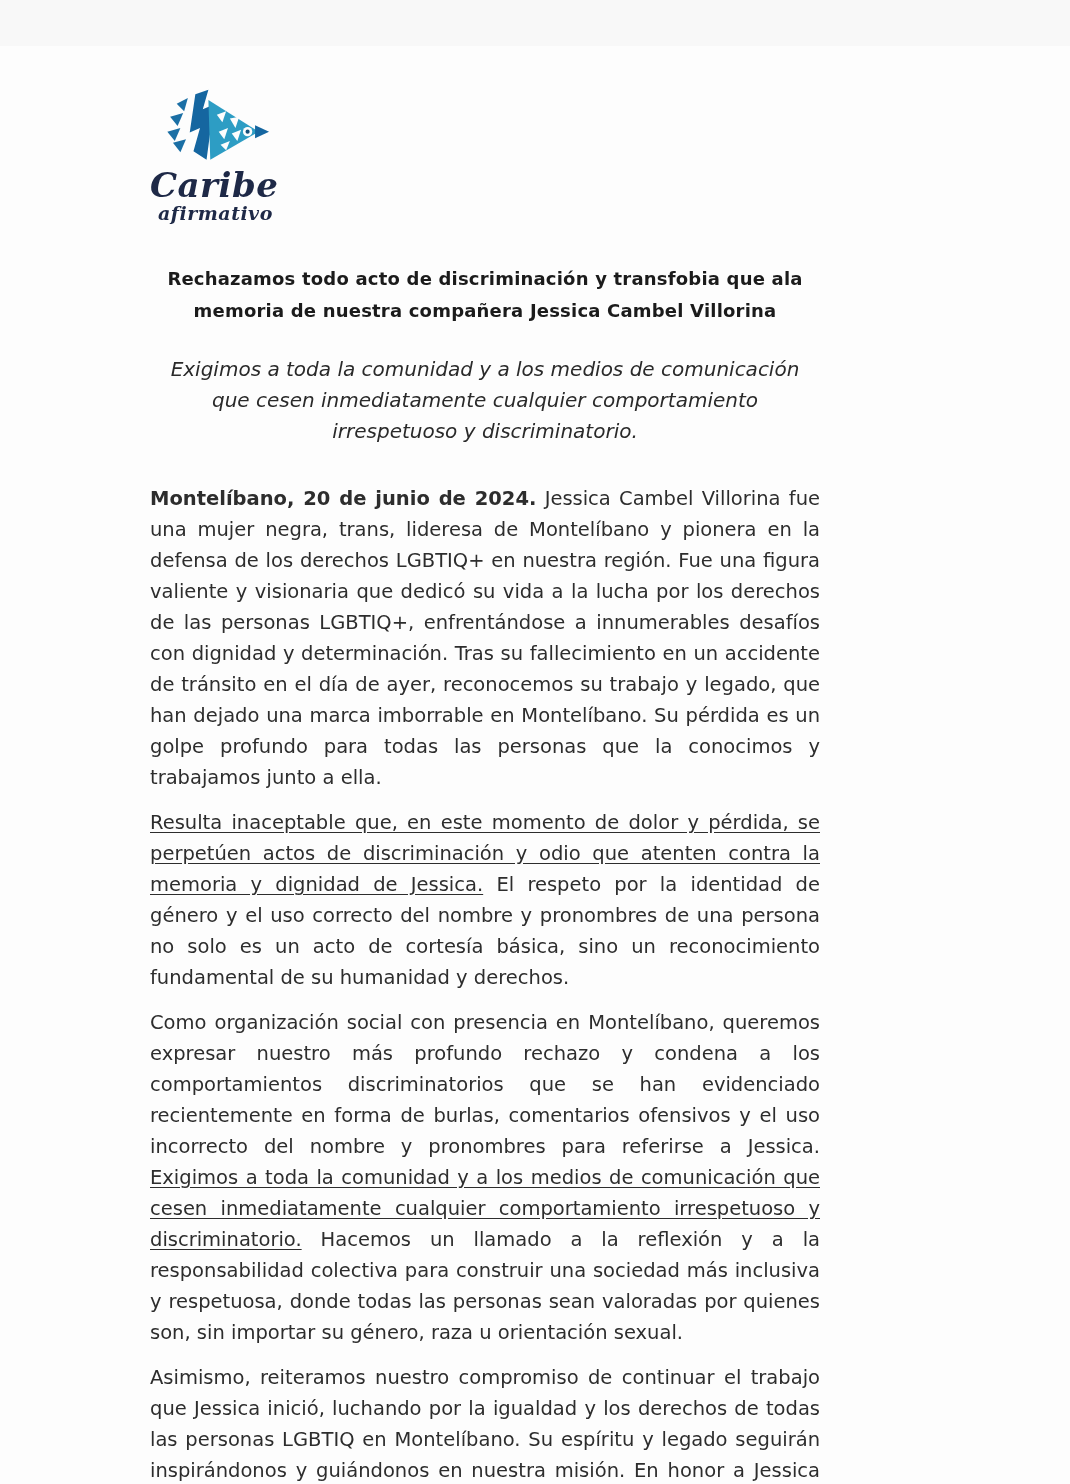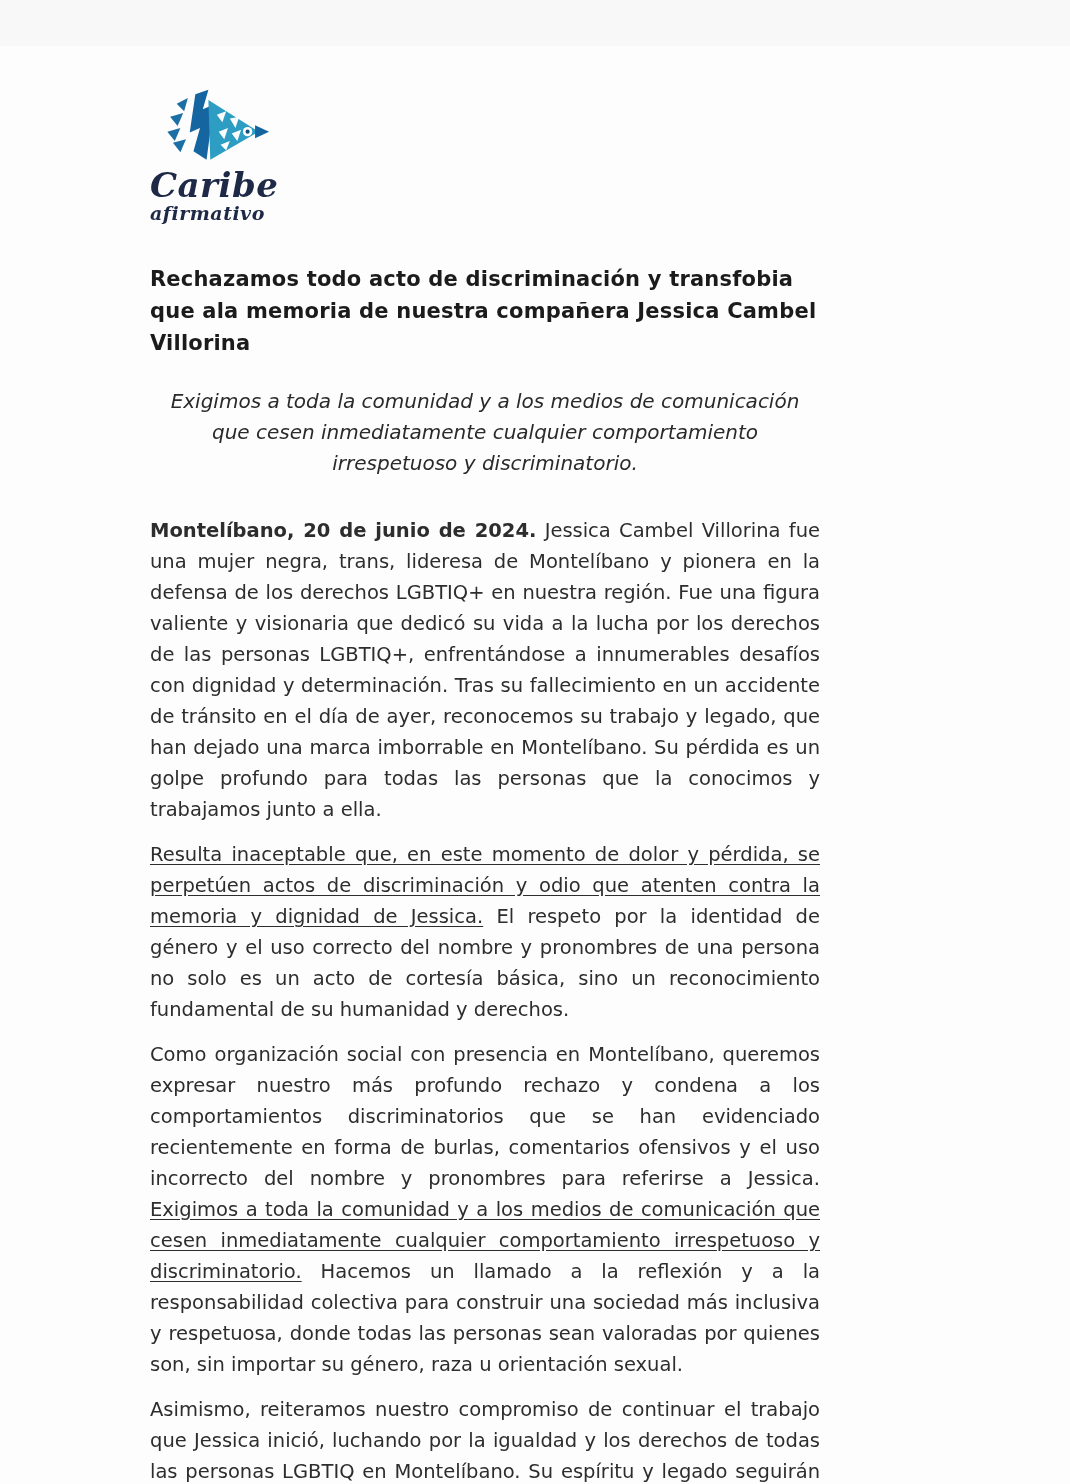--- a/index.html
+++ b/index.html
@@ -40,29 +40,30 @@
     letter-spacing: 0.5px;
   }
   .logo-sub {
     font-family: "DejaVu Serif", serif;
     font-style: italic;
     font-weight: bold;
     font-size: 19px;
     line-height: 20px;
     color: #1e2947;
     margin-top: 1px;
-    margin-left: 0;
+    margin-left: 8px;
     letter-spacing: 0.5px;
   }
   
   .title {
     margin: 40px auto 0 auto;
     max-width: 760px;
+    text-align: center;
     font-weight: bold;
-    font-size: 21px;
+    font-size: 18px;
     line-height: 32px;
     color: #1b1b1b;
     letter-spacing: 0.2px;
   }
   .subtitle {
     margin: 27px auto 0 auto;
     max-width: 740px;
     text-align: center;
     font-style: italic;
     font-size: 20px;

